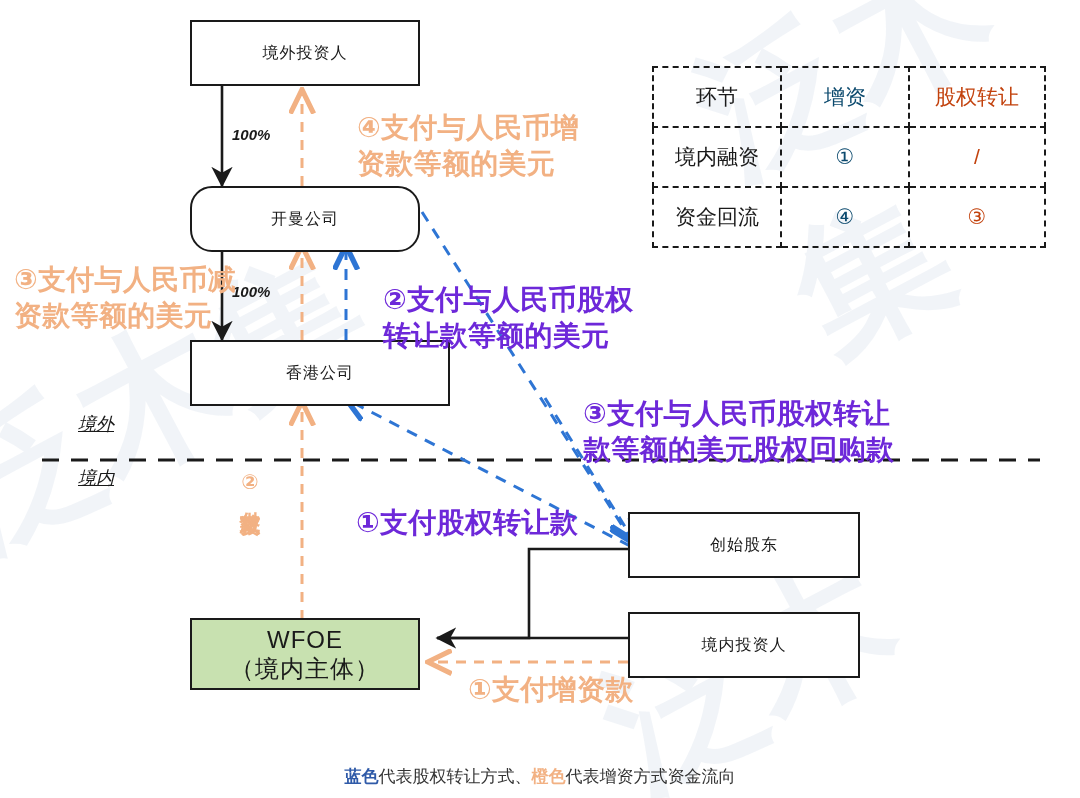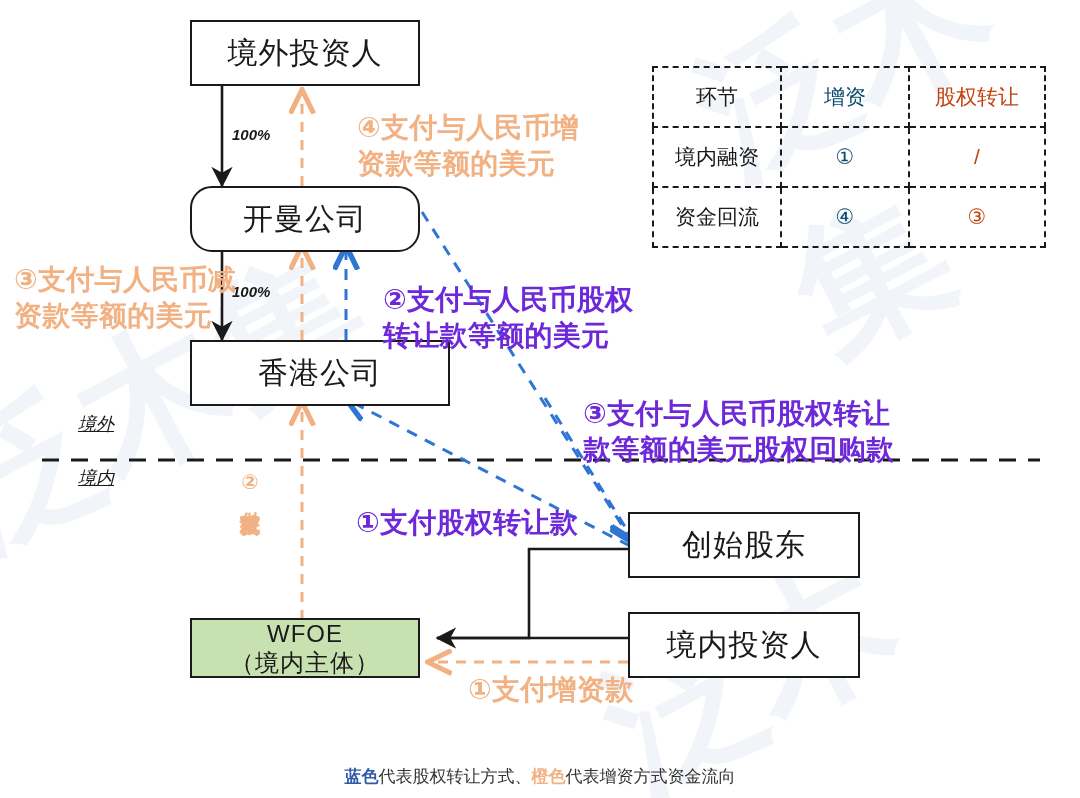--- a/index.html
+++ b/index.html
@@ -10,21 +10,21 @@
     position:relative;overflow:hidden;
   }
   #stage{position:absolute;left:0;top:0;width:1080px;height:798px;}
   svg.layer{position:absolute;left:0;top:0;width:1080px;height:798px;pointer-events:none;}
 
   .box{
     position:absolute;box-sizing:border-box;
     border:2.5px solid #1a1a1a;background:#ffffff;
     display:flex;align-items:center;justify-content:center;
     text-align:center;line-height:1.22;
-    font-size:30px;color:#1a1a1a;letter-spacing:1px;
+    font-size:16px;color:#1a1a1a;letter-spacing:1px;
   }
   .box.green{background:#c8e1b0;}
   .box.two-line{flex-direction:column;font-size:24px;}
 
   .lbl{position:absolute;white-space:nowrap;}
   .pct{font-style:italic;font-size:15px;color:#1a1a1a;font-weight:600;}
   .region{font-style:italic;font-size:18px;color:#1a1a1a;text-decoration:underline;}
 
   .note{
     position:absolute;font-weight:bold;font-size:28px;
@@ -126,21 +126,21 @@
   </div>
 
   <div class="box" style="left:190px;top:186px;width:230px;height:66px;border-radius:22px;">
     <span>开曼公司</span>
   </div>
 
   <div class="box" style="left:190px;top:340px;width:260px;height:66px;">
     <span>香港公司</span>
   </div>
 
-  <div class="box green two-line" style="left:190px;top:618px;width:230px;height:60px;">
+  <div class="box green two-line" style="left:190px;top:618px;width:230px;height:72px;">
     <span>WFOE</span>
     <span>（境内主体）</span>
   </div>
 
   <div class="box" style="left:628px;top:612px;width:232px;height:66px;">
     <span>境内投资人</span>
   </div>
 
   <div class="box" style="left:628px;top:512px;width:232px;height:66px;">
     <span>创始股东</span>

